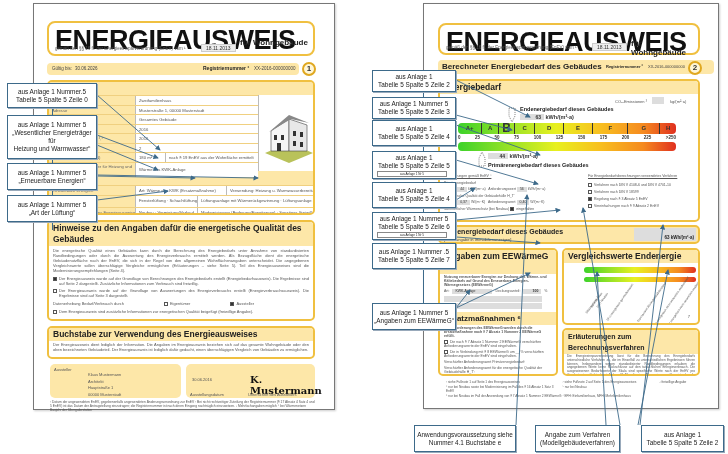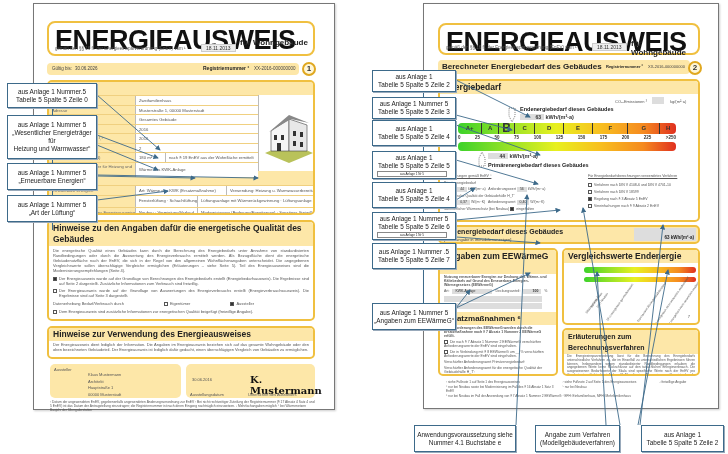--- a/index.html
+++ b/index.html
@@ -125,21 +125,21 @@
     <div class="tiny" style="padding:1px 4px 1px 10px;text-align:justify;position:relative"><span class="chk" style="position:absolute;left:4px;top:2px"></span><span>Der Energieausweis wurde auf der Grundlage von Auswertungen des Energieverbrauchs erstellt (Energieverbrauchsausweis). Die Ergebnisse sind auf Seite 3 dargestellt.</span></div>
     <div class="tiny" style="padding:2px 4px;display:flex;gap:40px">
       <span>Datenerhebung Bedarf/Verbrauch durch</span>
       <span><span class="chk"></span><span>Eigentümer</span></span>
       <span><span class="chk on"></span><span>Aussteller</span></span>
     </div>
     <div class="tiny" style="padding:1px 4px"><span class="chk"></span><span>Dem Energieausweis sind zusätzliche Informationen zur energetischen Qualität beigefügt (freiwillige Angabe).</span></div>
   </div>
 
   <div class="ybox" style="left:13px;top:322px;width:268px;height:33px">
-    <div class="h">Hinweise zur Verwendung des Energieausweises</div>
+    <div class="h">Buchstabe zur Verwendung des Energieausweises</div>
     <div class="tiny" style="padding:1px 4px;text-align:justify">Der Energieausweis dient lediglich der Information. Die Angaben im Energieausweis beziehen sich auf das gesamte Wohngebäude oder den oben bezeichneten Gebäudeteil. Der Energieausweis ist lediglich dafür gedacht, einen überschlägigen Vergleich von Gebäuden zu ermöglichen.</div>
   </div>
 
   <div style="position:absolute;left:16px;top:360px;width:131px;height:34px;background:#fde7a8;border-radius:5px;font-size:4px;color:#555">
     <span style="position:absolute;left:4px;top:3px">Aussteller</span>
     <div style="position:absolute;left:38px;top:8px;line-height:6.5px">
       <div>Klaus Mustermann</div>
       <div>Architekt</div>
       <div>Hauptstraße 1</div>
       <div>00000 Musterstadt</div>
@@ -154,21 +154,21 @@
   <div class="tiny" style="position:absolute;left:16px;top:396px;width:266px;font-size:3.3px;line-height:4px">¹ Datum der angewendeten EnEV, gegebenenfalls angewendeten Änderungsverordnung zur EnEV  ² Bei nicht rechtzeitiger Zuteilung der Registriernummer (§ 17 Absatz 4 Satz 4 und 5 EnEV) ist das Datum der Antragstellung einzutragen; die Registriernummer ist nach deren Eingang nachträglich einzusetzen.  ³ Mehrfachangaben möglich  ⁴ bei Wärmenetzen Baujahr der Übergabestation</div>
 </div>
 
 <div class="page" id="p2">
   <div class="hdr" style="left:14px;top:19px;width:262px;height:32px">
     <div class="title">ENERGIEAUSWEIS</div>
     <div class="sub" style="left:191px;top:14px">für Wohngebäude</div>
     <div class="law">gemäß den §§ 16 ff. der Energieeinsparverordnung (EnEV) vom ¹</div>
     <div class="date" style="left:152px">18.11.2013</div>
   </div>
-  <div class="band" style="left:14px;top:56px;width:252px;height:14px">
+  <div class="band" style="left:14px;top:56px;width:276px;height:14px">
     <span style="position:absolute;left:4px;top:2px;font-weight:bold;font-size:8px;color:#222">Berechneter Energiebedarf des Gebäudes</span>
     <span style="position:absolute;left:168px;top:4px;font-weight:bold;font-size:4px;color:#222">Registriernummer ²</span>
     <span style="position:absolute;left:210px;top:4px;font-size:4px">XX-2016-000000000</span>
   </div>
   <div class="num" style="left:264px;top:57px">2</div>
 
   <div class="ybox" style="left:14px;top:75px;width:262px;height:143px">
     <div class="h">Energiebedarf</div>
     <div class="tiny" style="position:absolute;left:175px;top:18px">CO₂-Emissionen ³</div>
     <div style="position:absolute;left:212px;top:16px;width:12px;height:7px;background:#ddd"></div>

